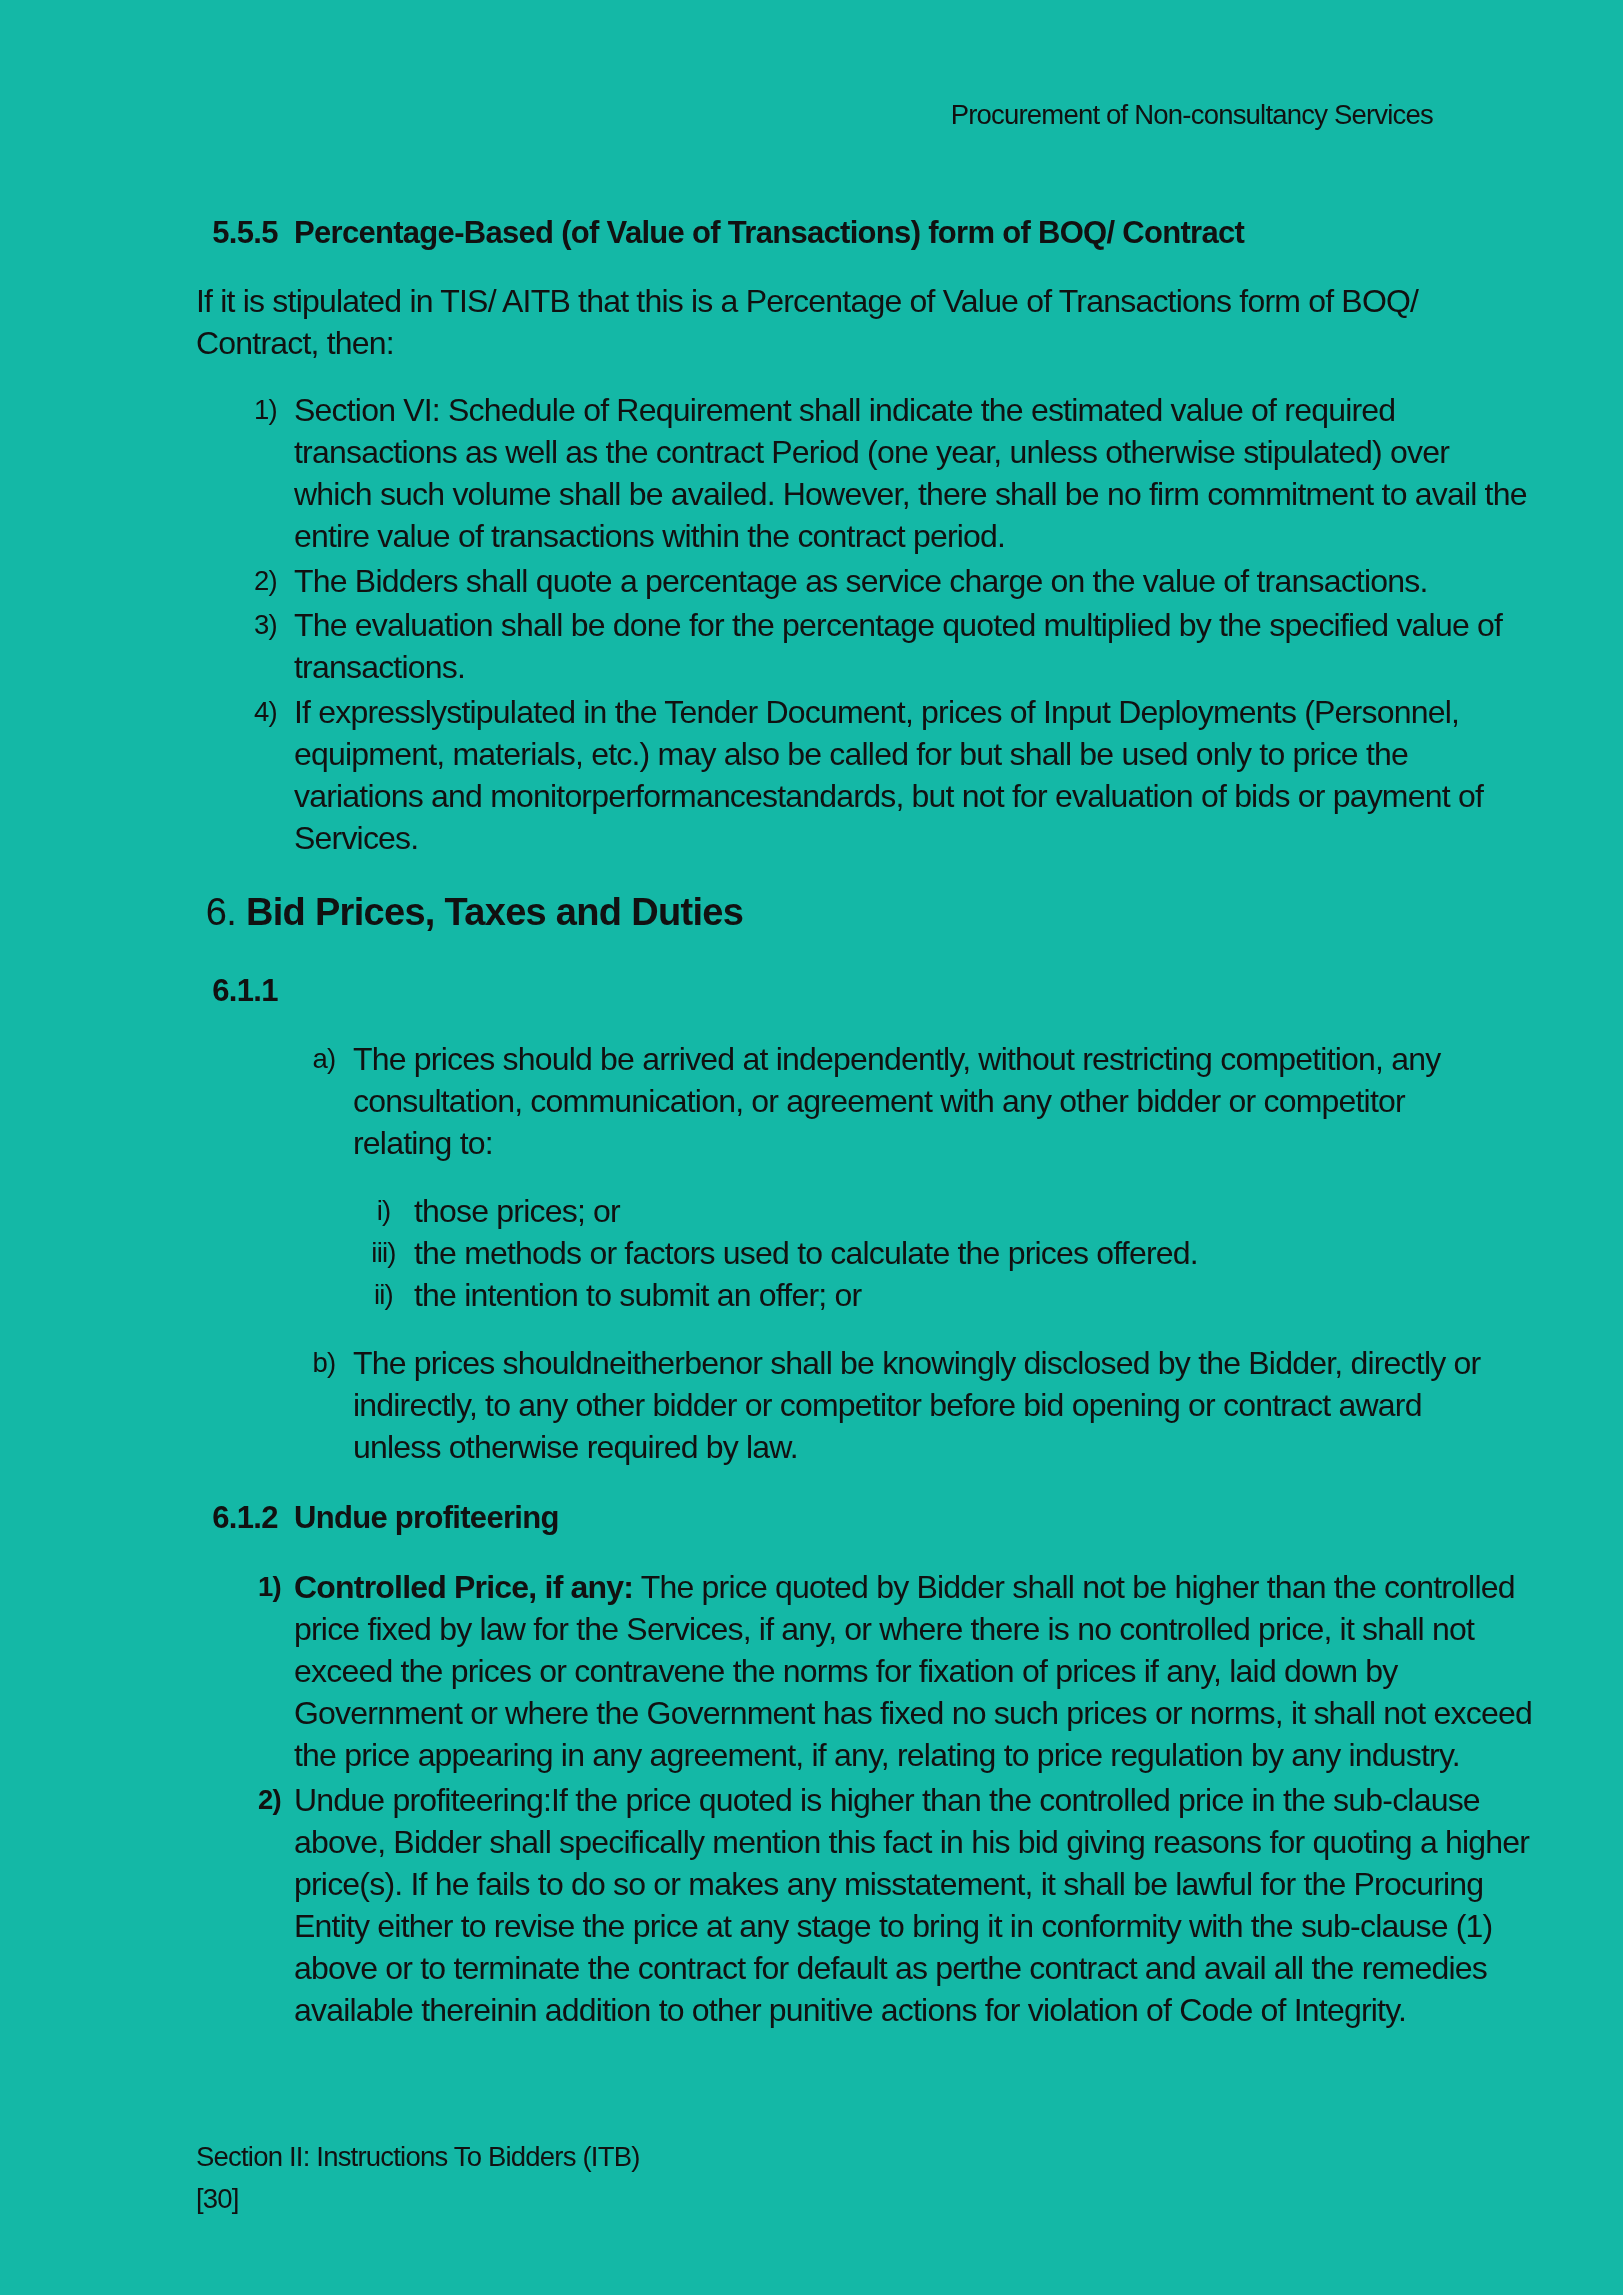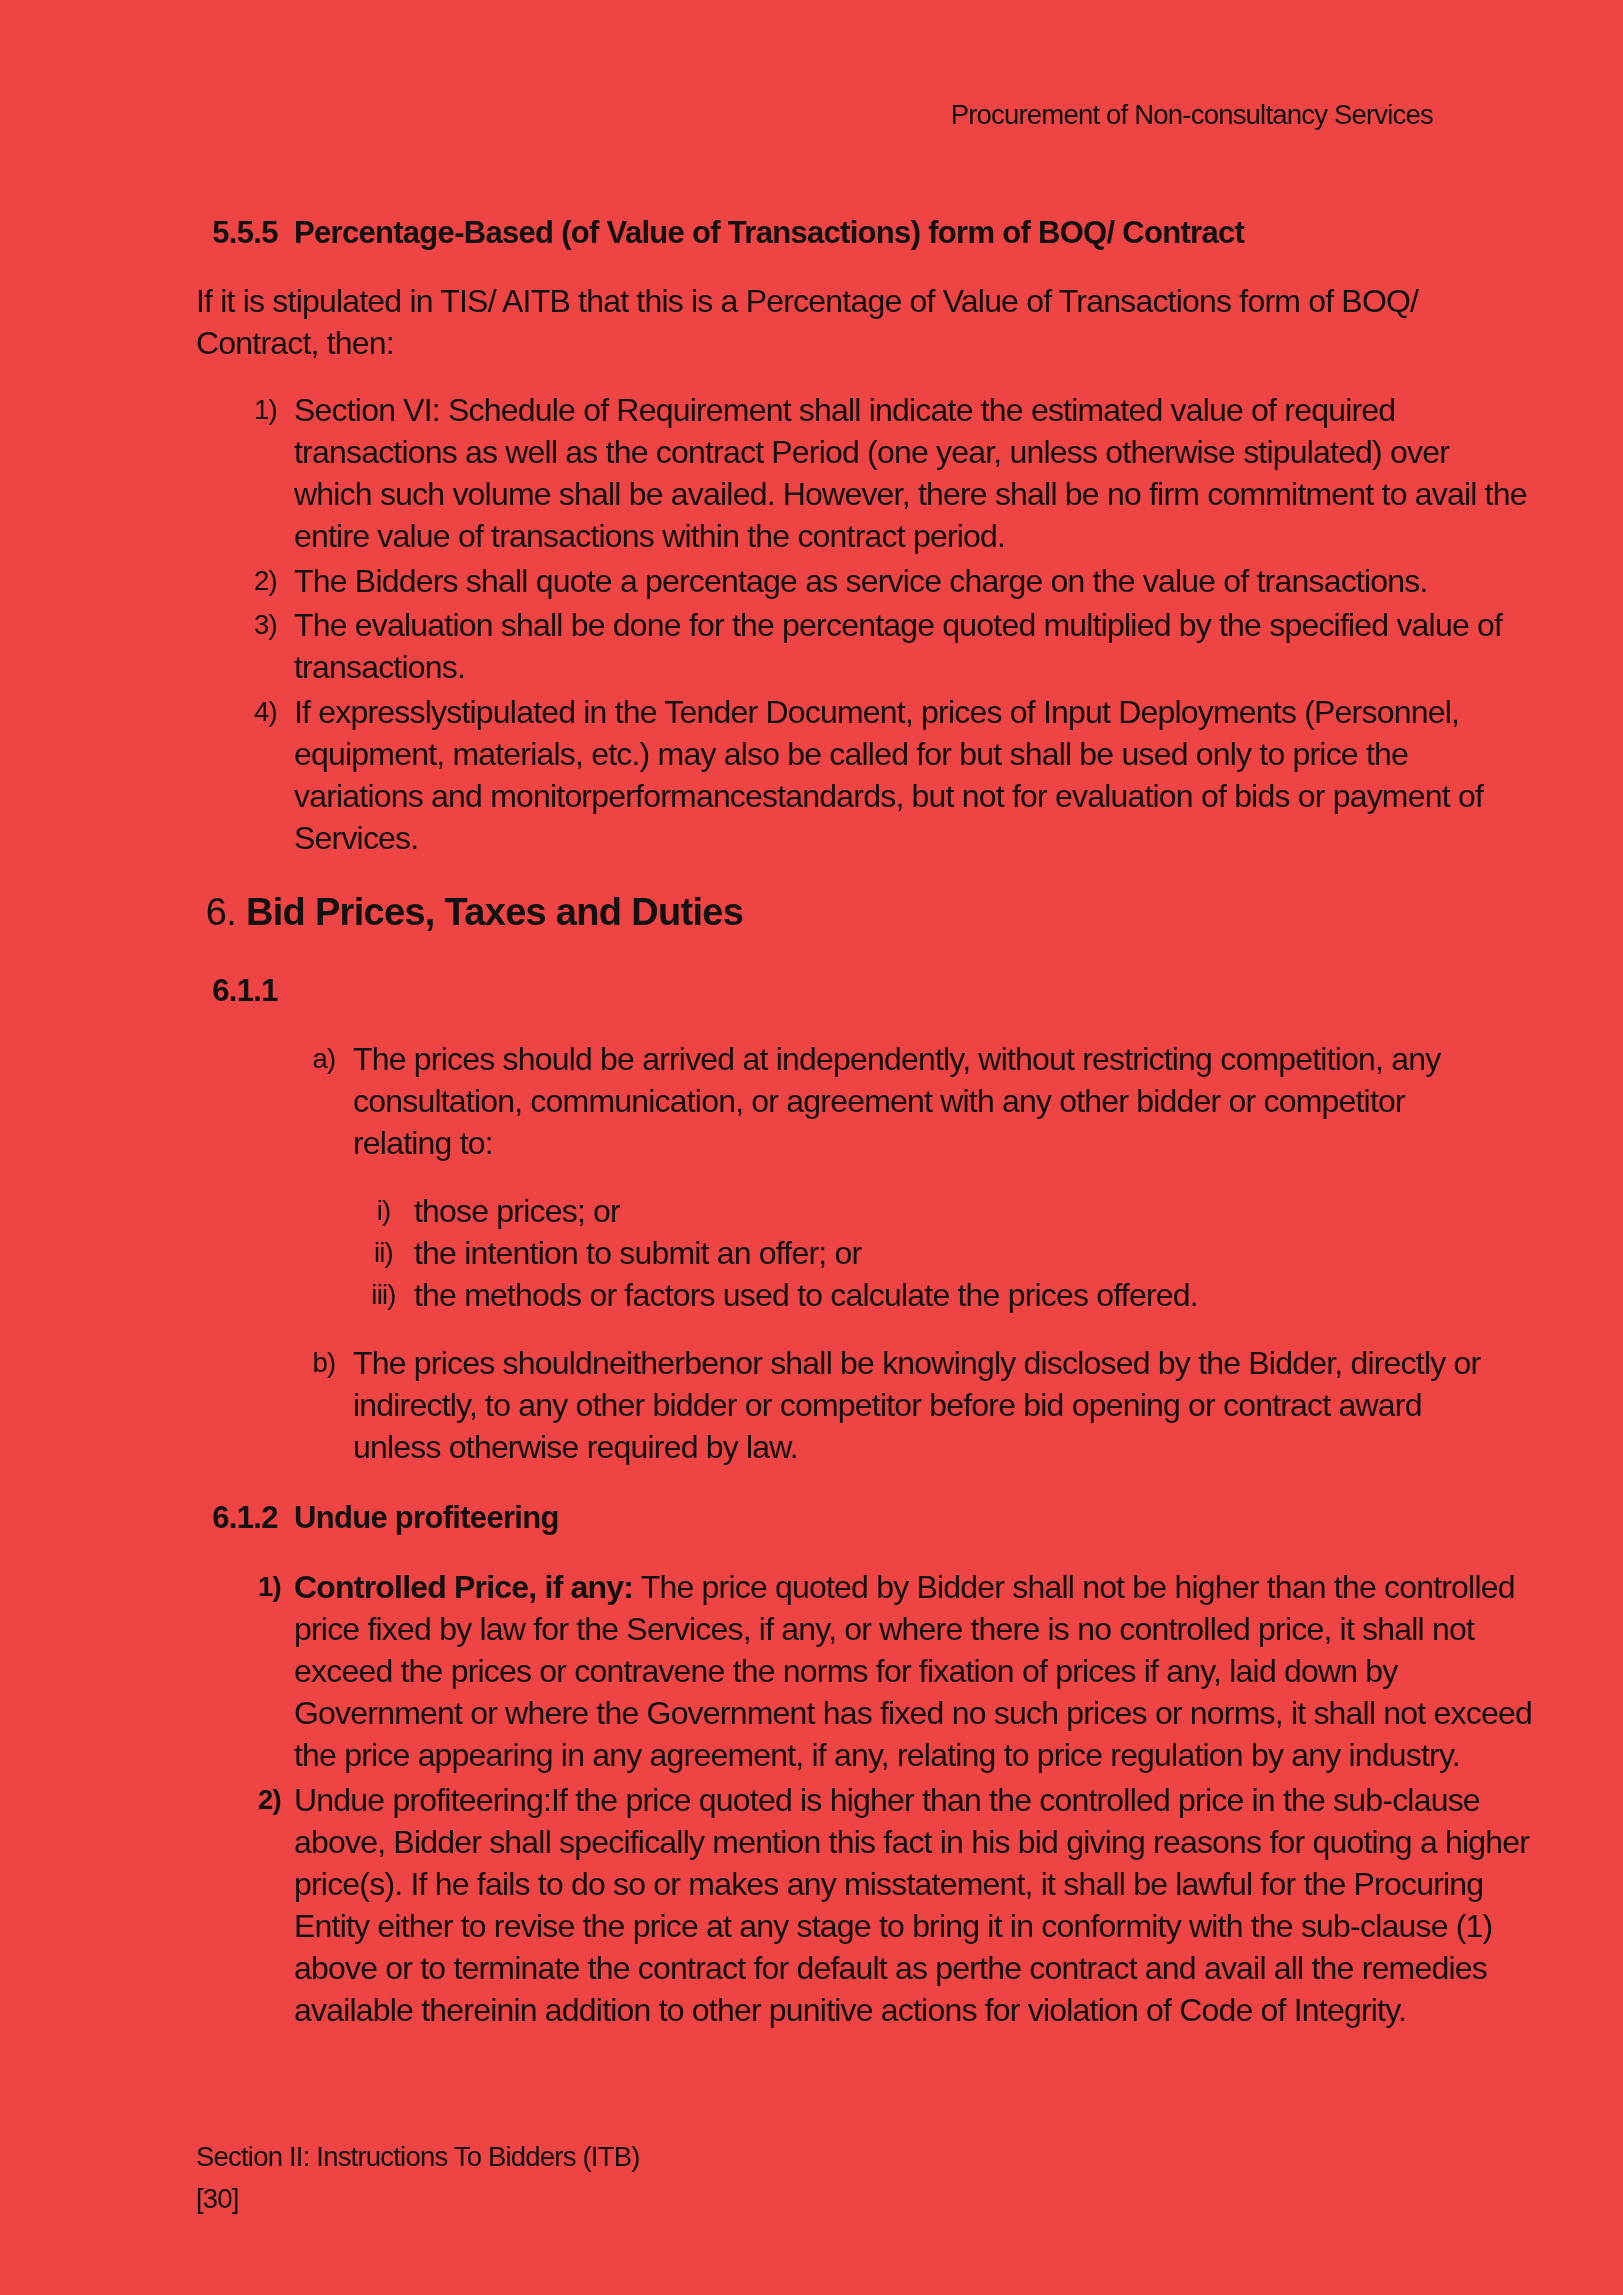--- a/index.html
+++ b/index.html
@@ -4,21 +4,21 @@
 <style>
   html, body {
     margin: 0;
     padding: 0;
     background: #ffffff;
   }
   .page {
     position: relative;
     width: 1623px;
     height: 2295px;
-    background: #ef4444;
+    background: #14b8a6;
     font-family: "Liberation Sans", "DejaVu Sans", sans-serif;
     color: #111111;
     overflow: hidden;
   }
   .doc-header {
     position: absolute;
     top: 94px;
     right: 190px;
     font-size: 27.5px;
     line-height: 42px;
@@ -160,26 +160,26 @@
 consultation, communication, or agreement with any other bidder or competitor
 relating to:</div>
     </div>
 
     <div style="margin-top:26px;">
       <div class="row lrom">
         <span class="marker">i)</span>
         <div class="txt">those prices; or</div>
       </div>
       <div class="row lrom">
+        <span class="marker">iii)</span>
+        <div class="txt">the methods or factors used to calculate the prices offered.</div>
+      </div>
+      <div class="row lrom">
         <span class="marker">ii)</span>
         <div class="txt">the intention to submit an offer; or</div>
-      </div>
-      <div class="row lrom">
-        <span class="marker">iii)</span>
-        <div class="txt">the methods or factors used to calculate the prices offered.</div>
       </div>
     </div>
 
     <div class="row labc" style="margin-top:26px;">
       <span class="marker">b)</span>
       <div class="txt">The prices shouldneitherbenor shall be knowingly disclosed by the Bidder, directly or
 indirectly, to any other bidder or competitor before bid opening or contract award
 unless otherwise required by law.</div>
     </div>
 

